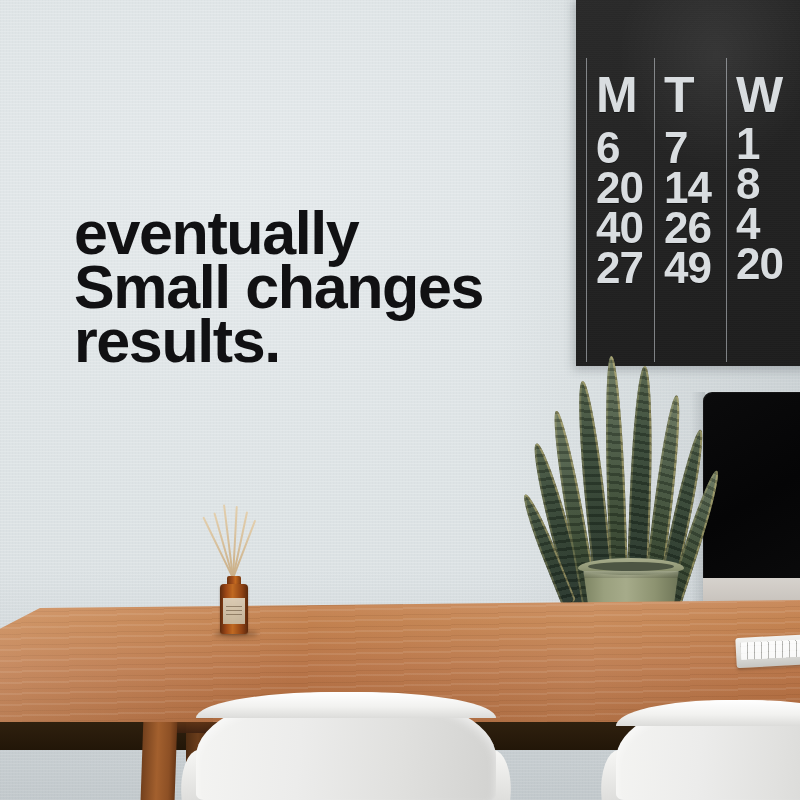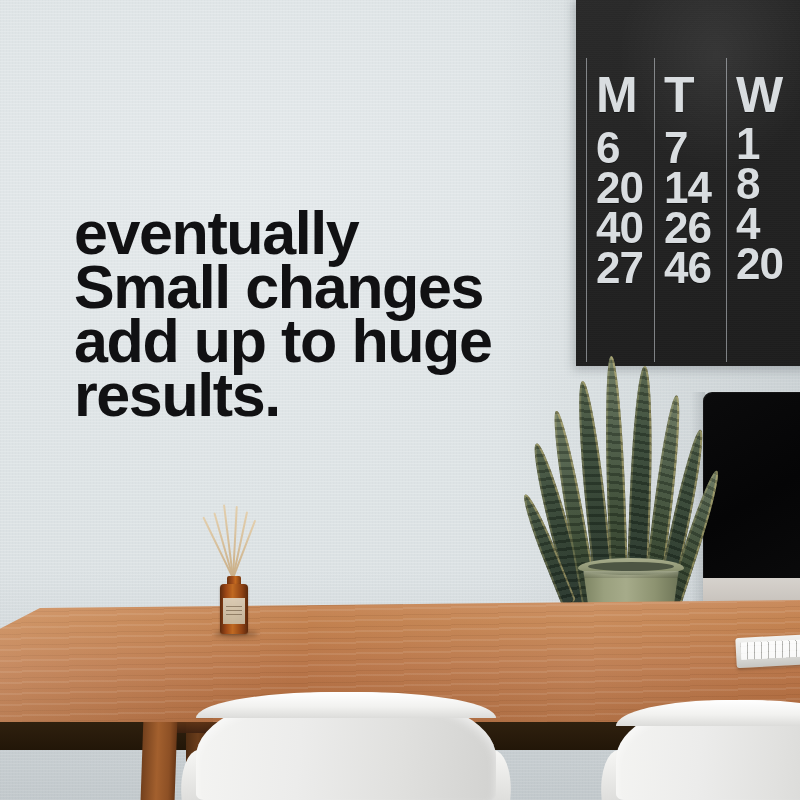--- a/index.html
+++ b/index.html
@@ -292,21 +292,21 @@
           <span>27</span>
         </div>
       </div>
 
       <div class="cal-col c1">
         <div class="cal-dow">T</div>
         <div class="cal-nums">
           <span>7</span>
           <span>14</span>
           <span>26</span>
-          <span>46</span>
+          <span>49</span>
         </div>
       </div>
 
       <div class="cal-col c2">
         <div class="cal-dow">W</div>
         <div class="cal-nums">
           <span>1</span>
           <span>8</span>
           <span>4</span>
           <span>20</span>
@@ -377,17 +377,16 @@
   </div>
   <div class="chair chair2">
     <div class="arm left"></div>
     <div class="shell"></div>
     <div class="rim"></div>
   </div>
 
   <div class="quote">
     <span class="ln">eventually</span>
     <span class="ln">Small changes</span>
-    <span class="ln">add up to huge</span>
     <span class="ln">results.</span>
   </div>
 
 </div>
 
 </body></html>

